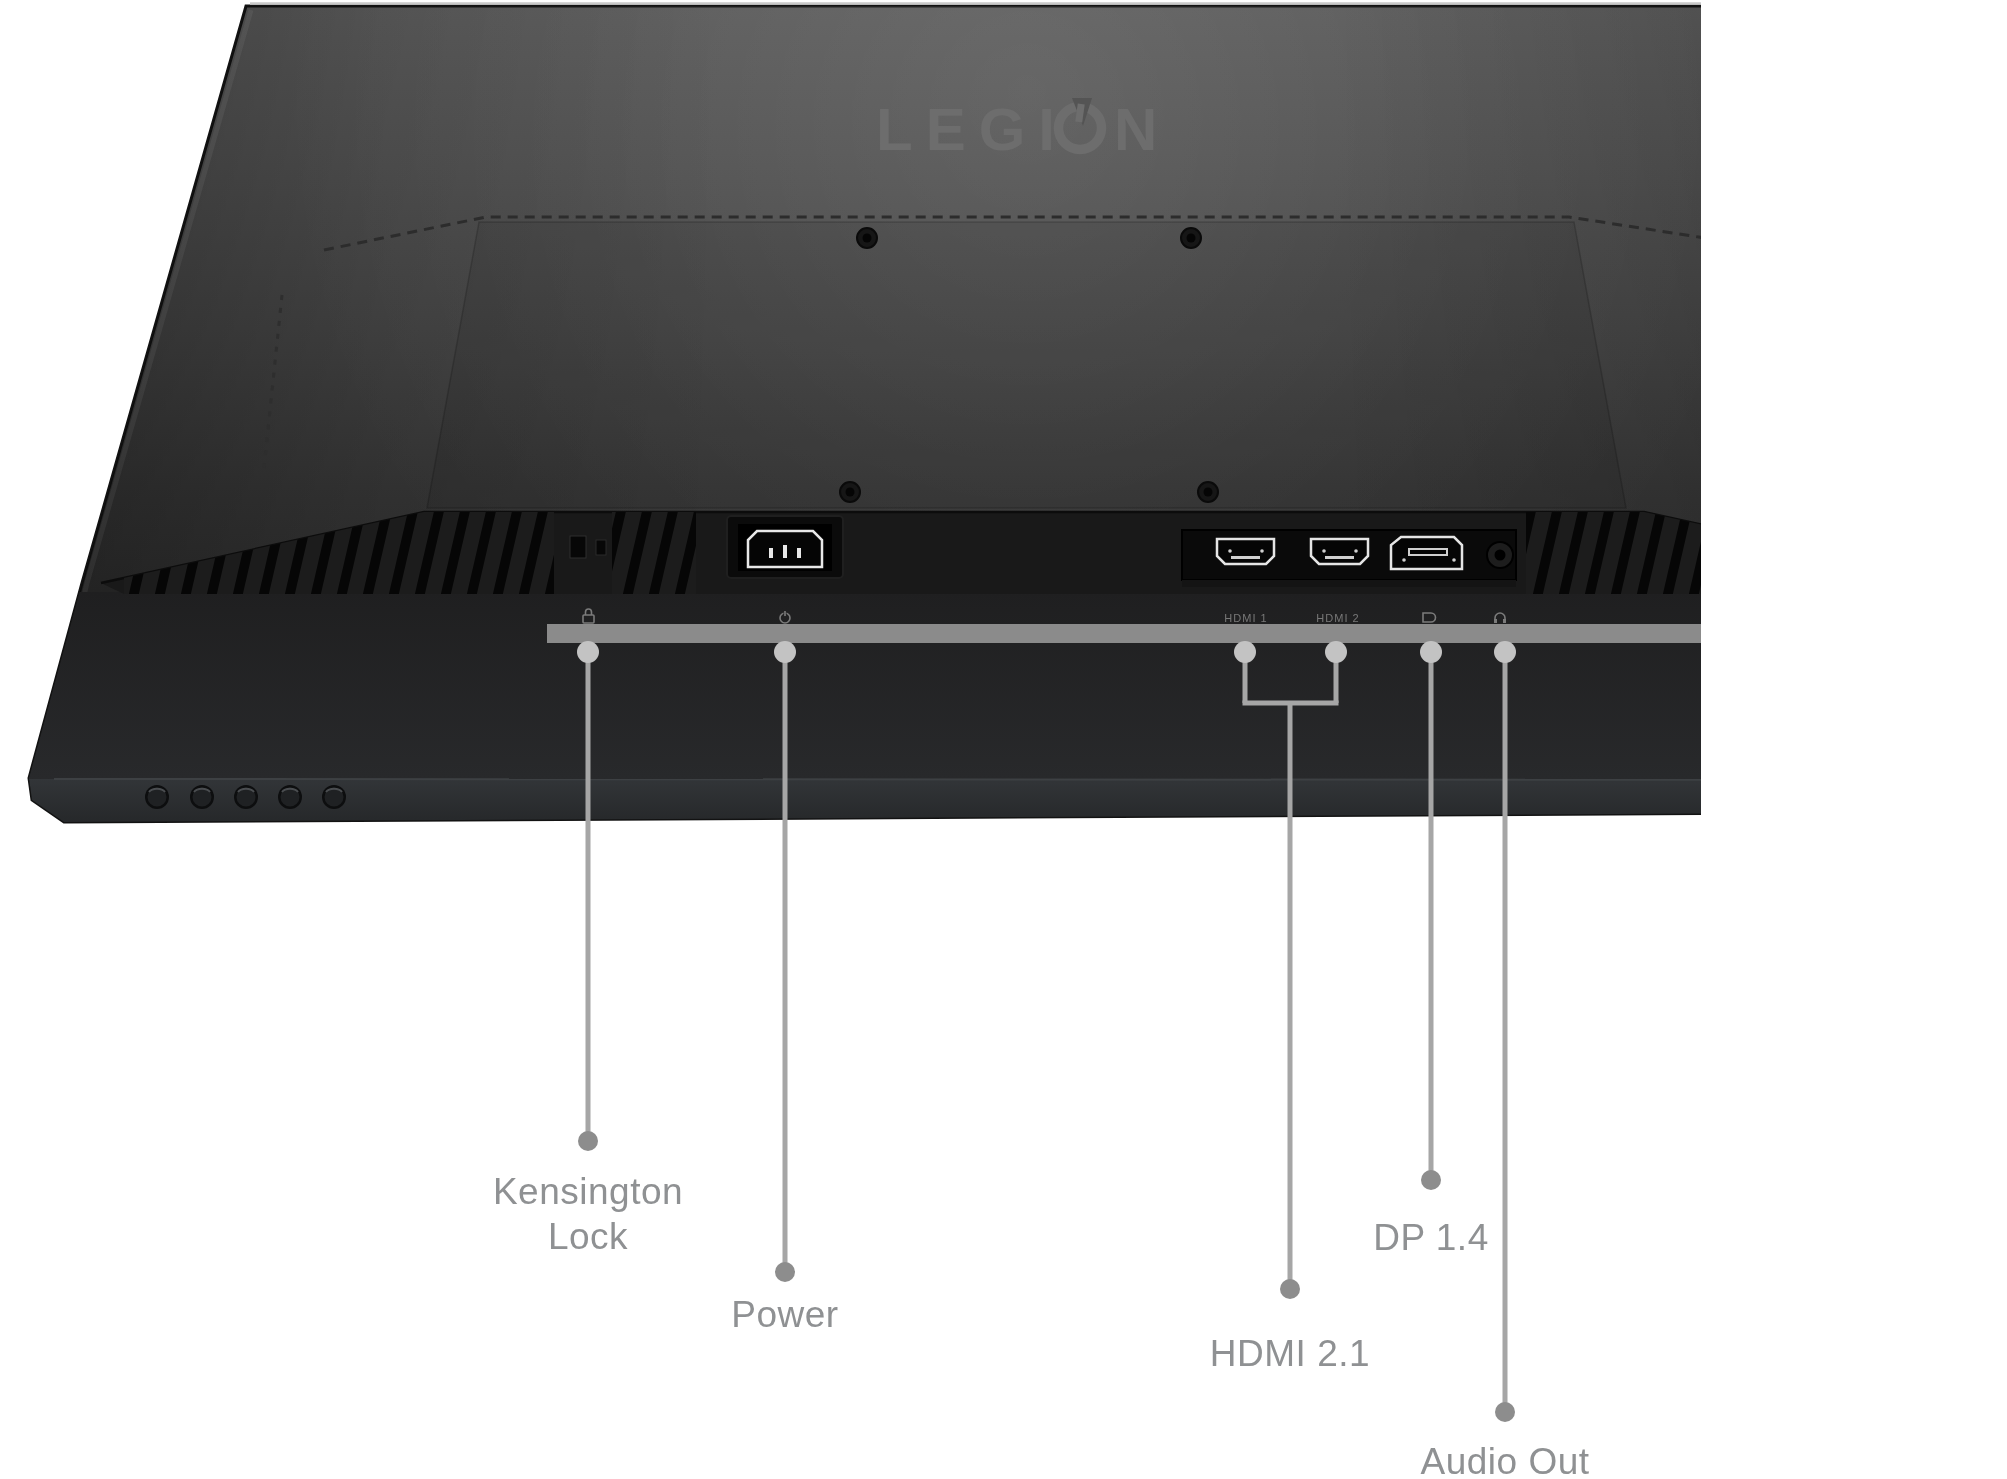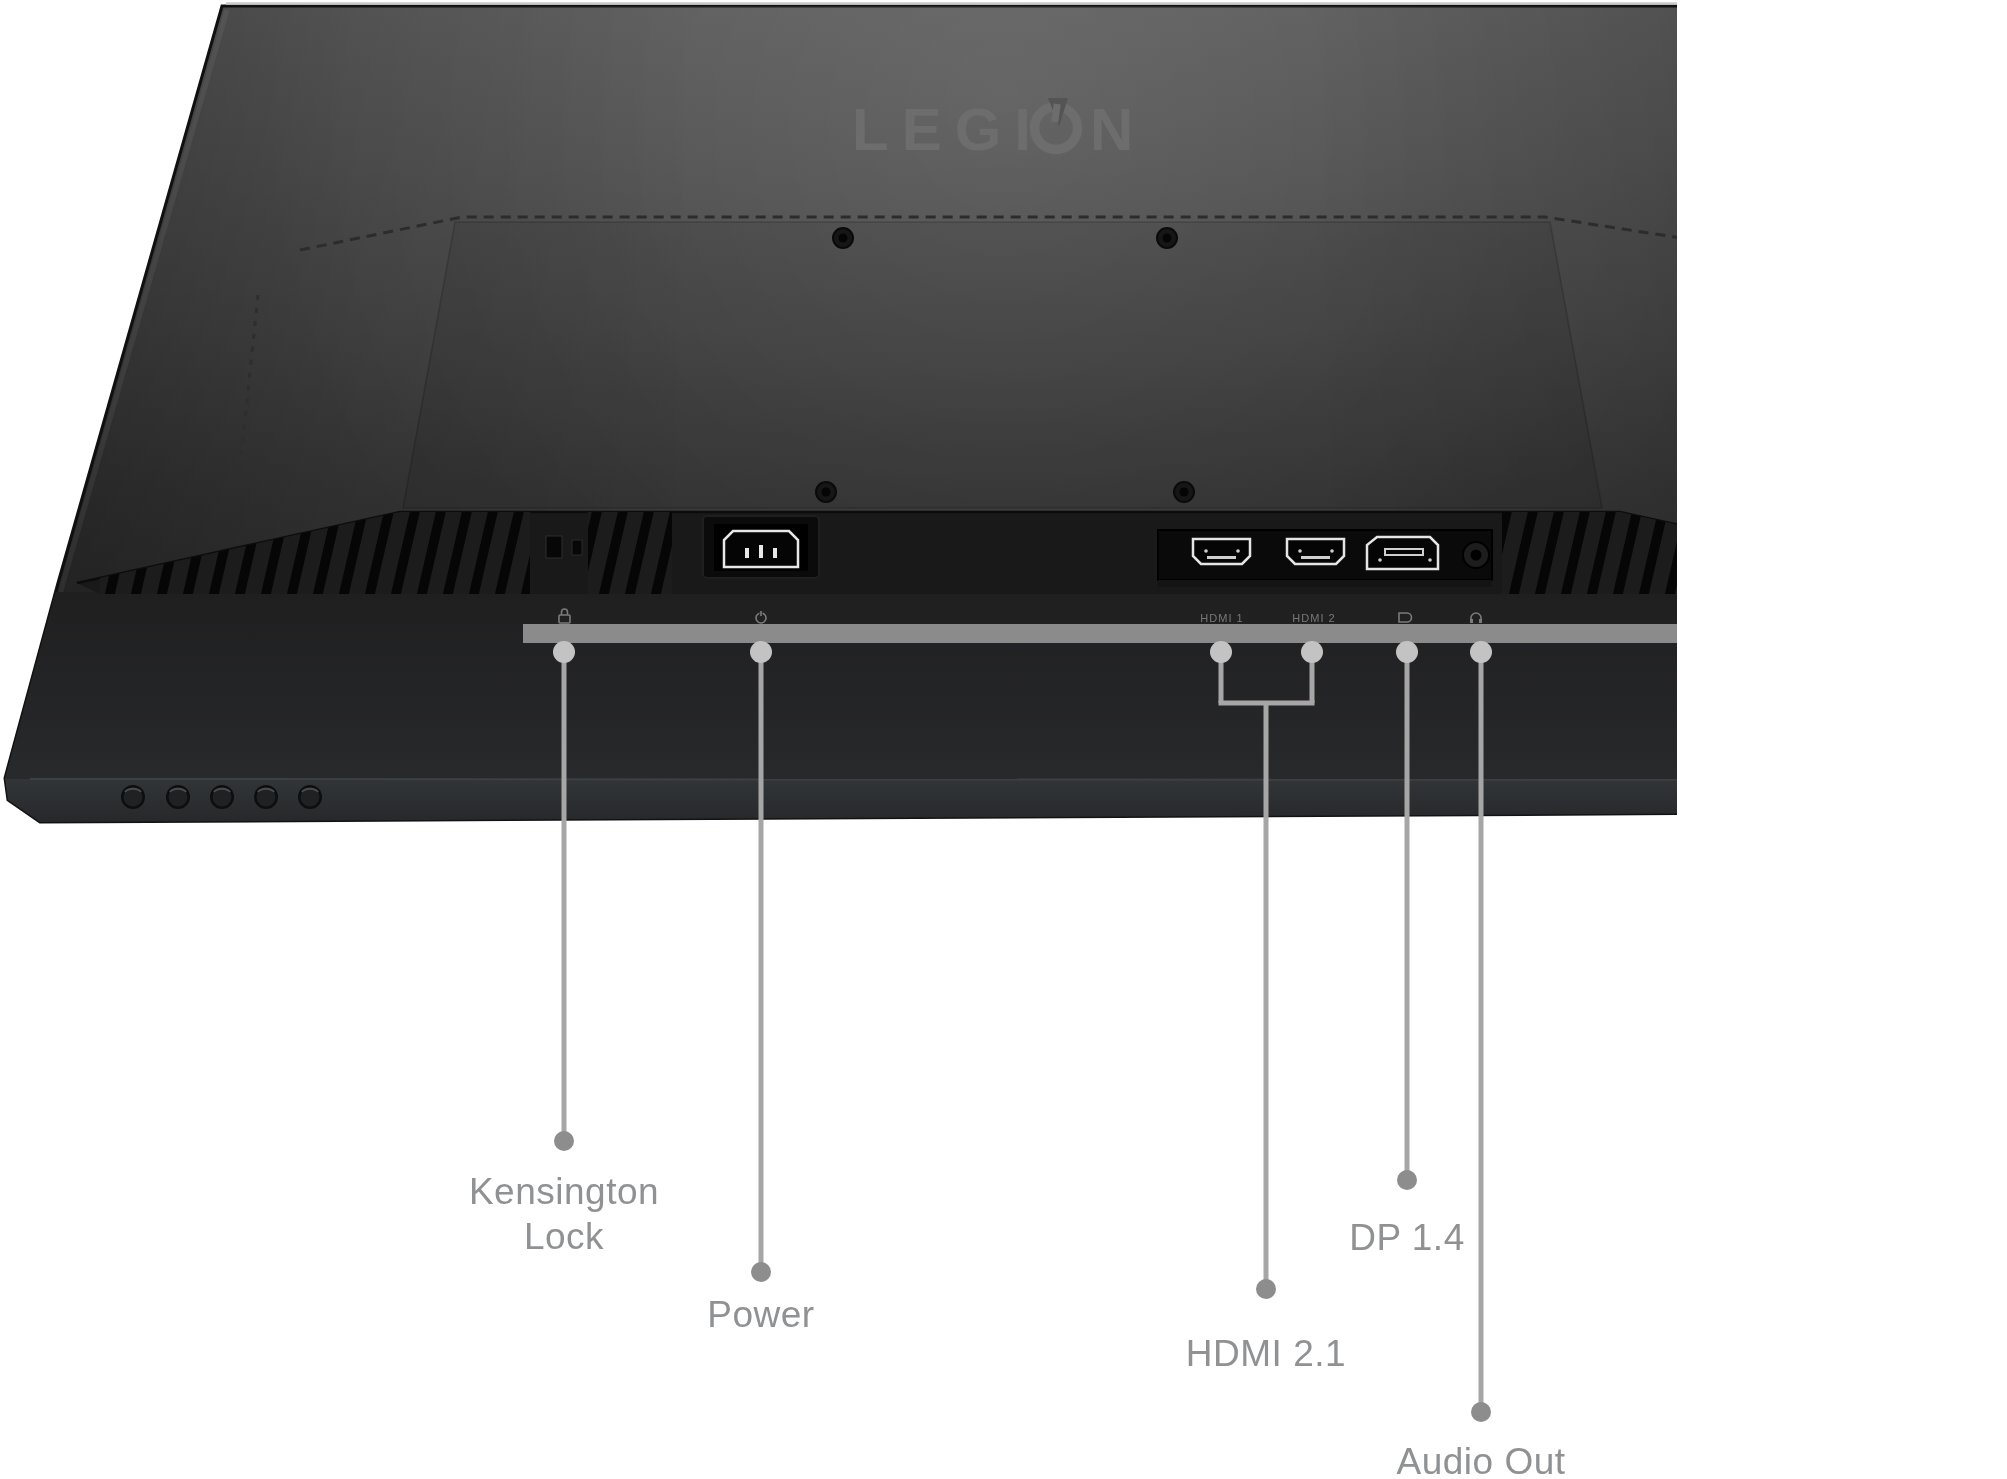--- a/index.html
+++ b/index.html
@@ -1,17 +1,17 @@
 <!DOCTYPE html>
 <html><head>
 <meta charset="utf-8">
 <style>
   html,body{margin:0;padding:0;background:#ffffff;}
   .stage{position:relative;width:1677px;height:1479px;background:#ffffff;overflow:hidden;
-         font-family:"Liberation Sans", sans-serif;}
+         font-family:"Liberation Sans", sans-serif;padding-left:24px;}
   svg{display:block}
   text{font-family:"Liberation Sans", sans-serif;}
   .callout-label{fill:#8f9193;font-size:37px;letter-spacing:0.5px;}
   .bezel-label{fill:#787878;font-size:11px;letter-spacing:1px;}
   .logo-text{fill:#6d6d6d;font-size:60px;font-weight:bold;letter-spacing:13px;}
 </style>
 </head>
 <body>
 
 <div class="stage">

